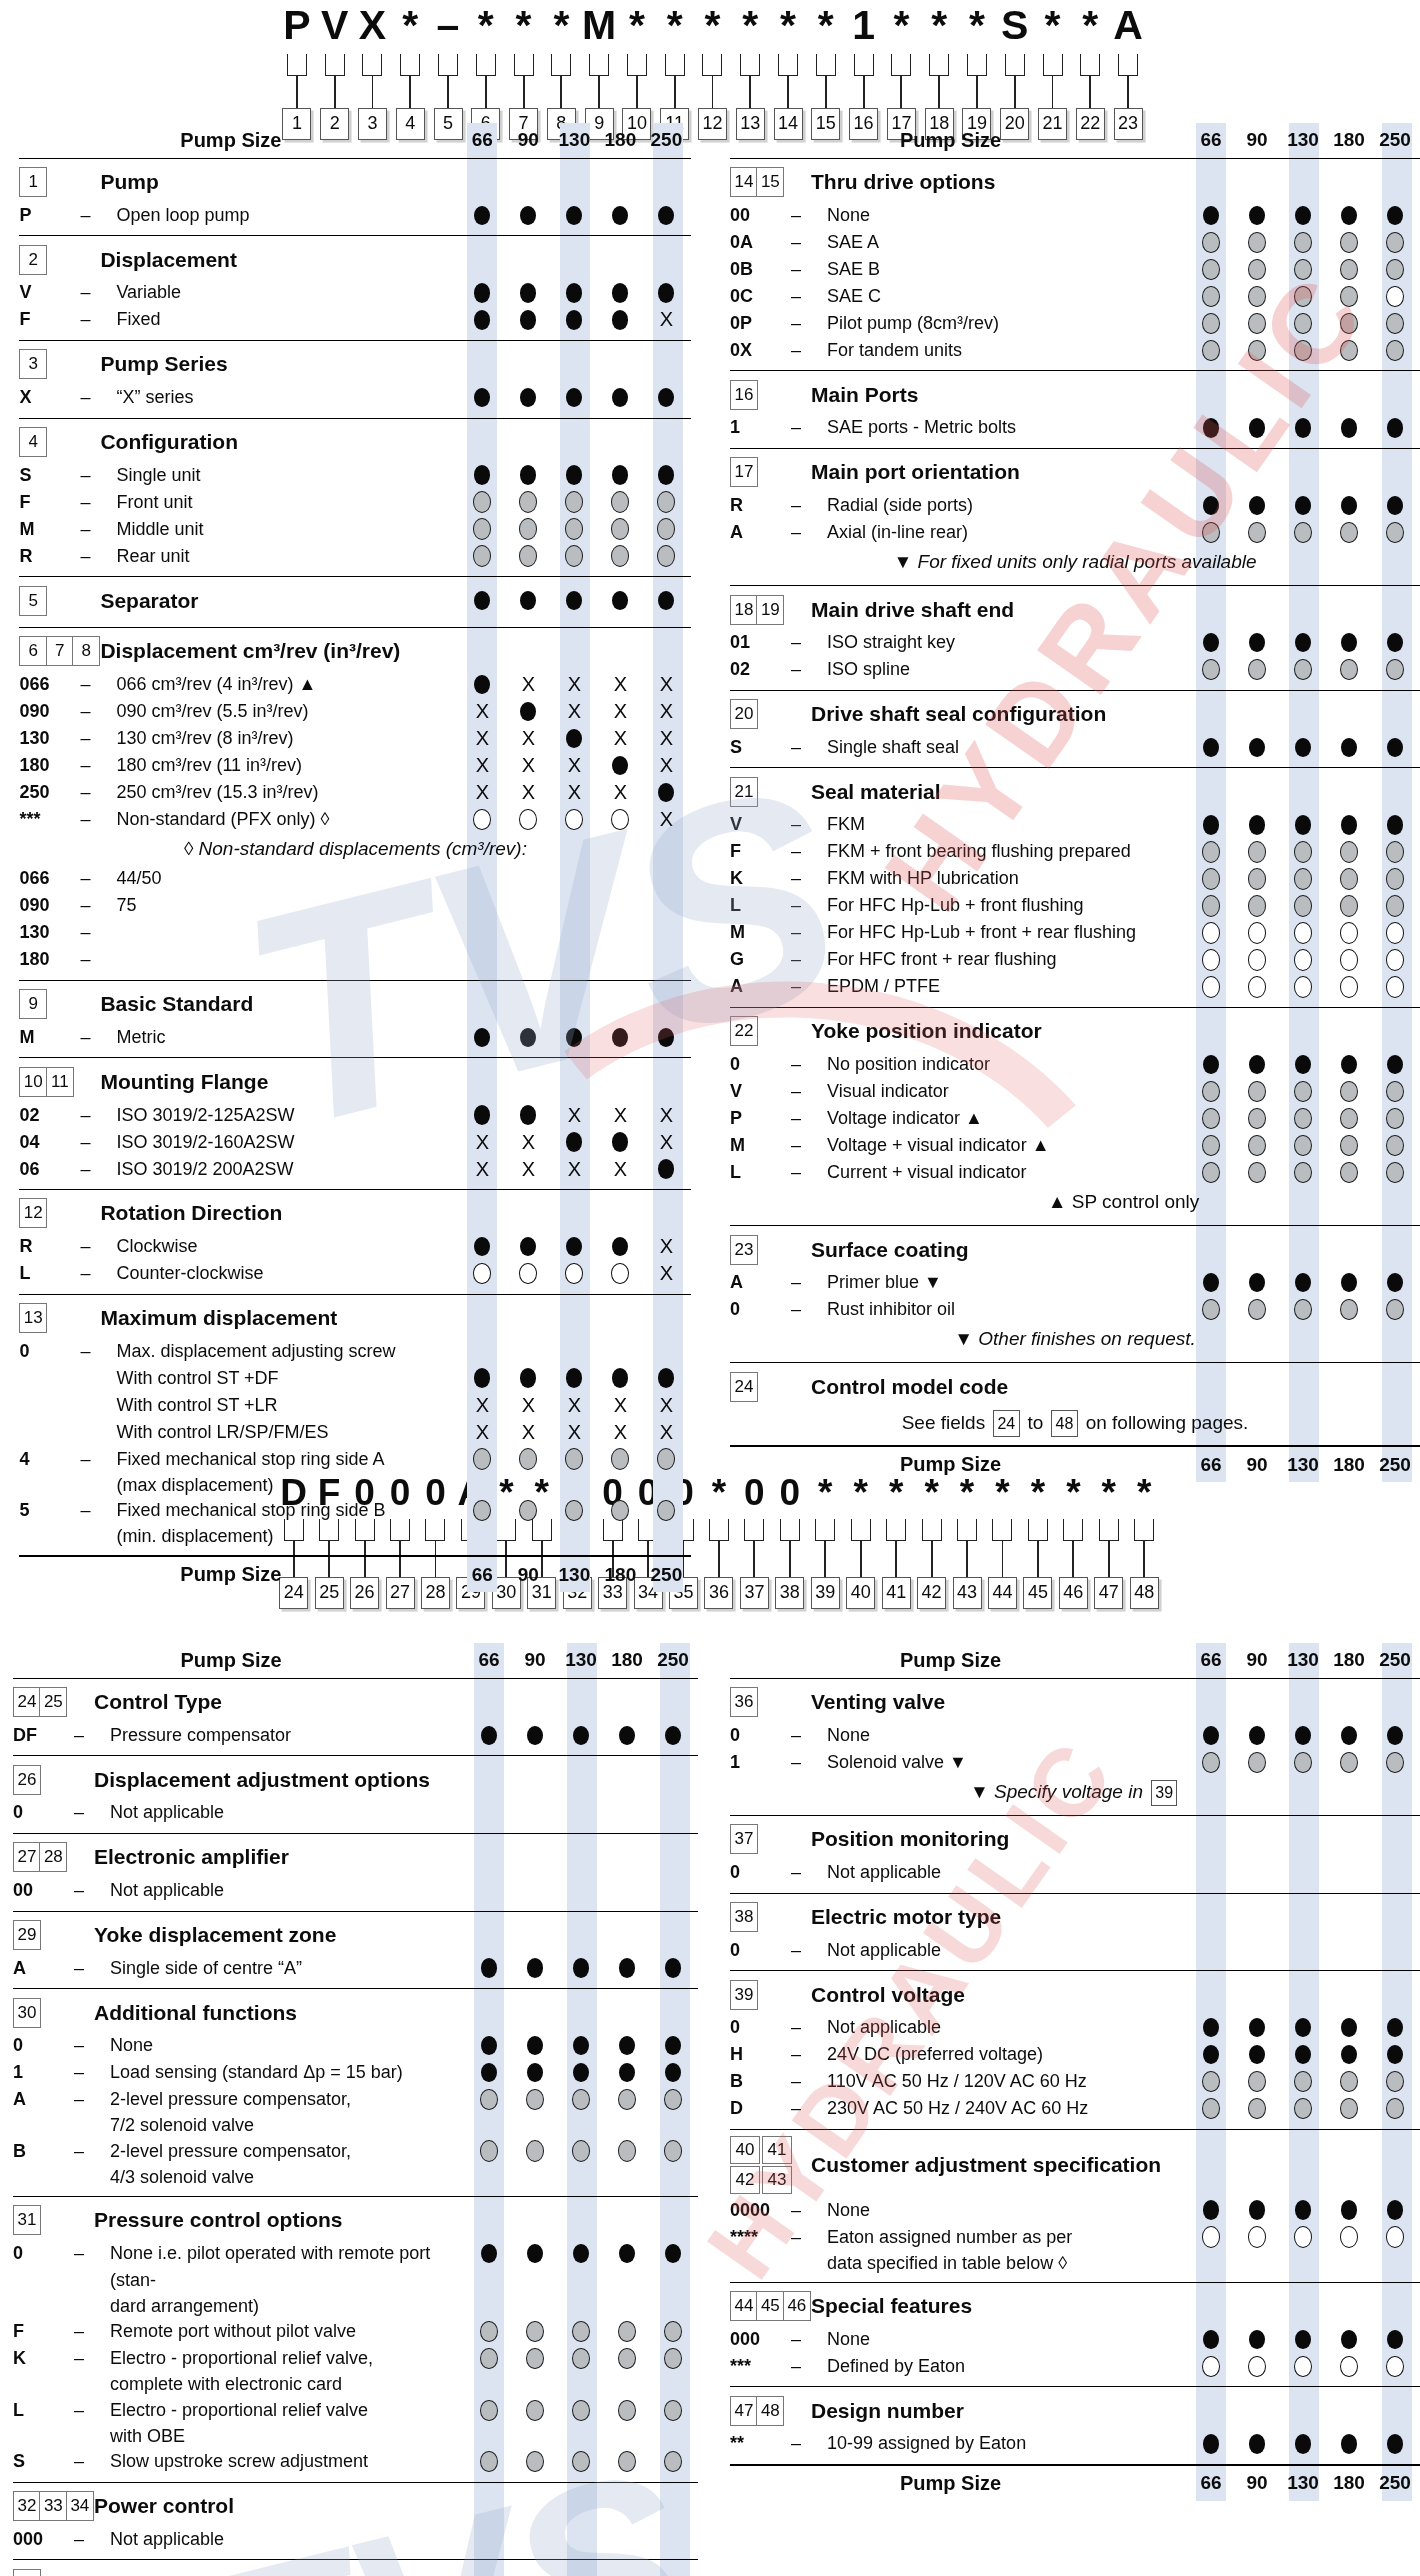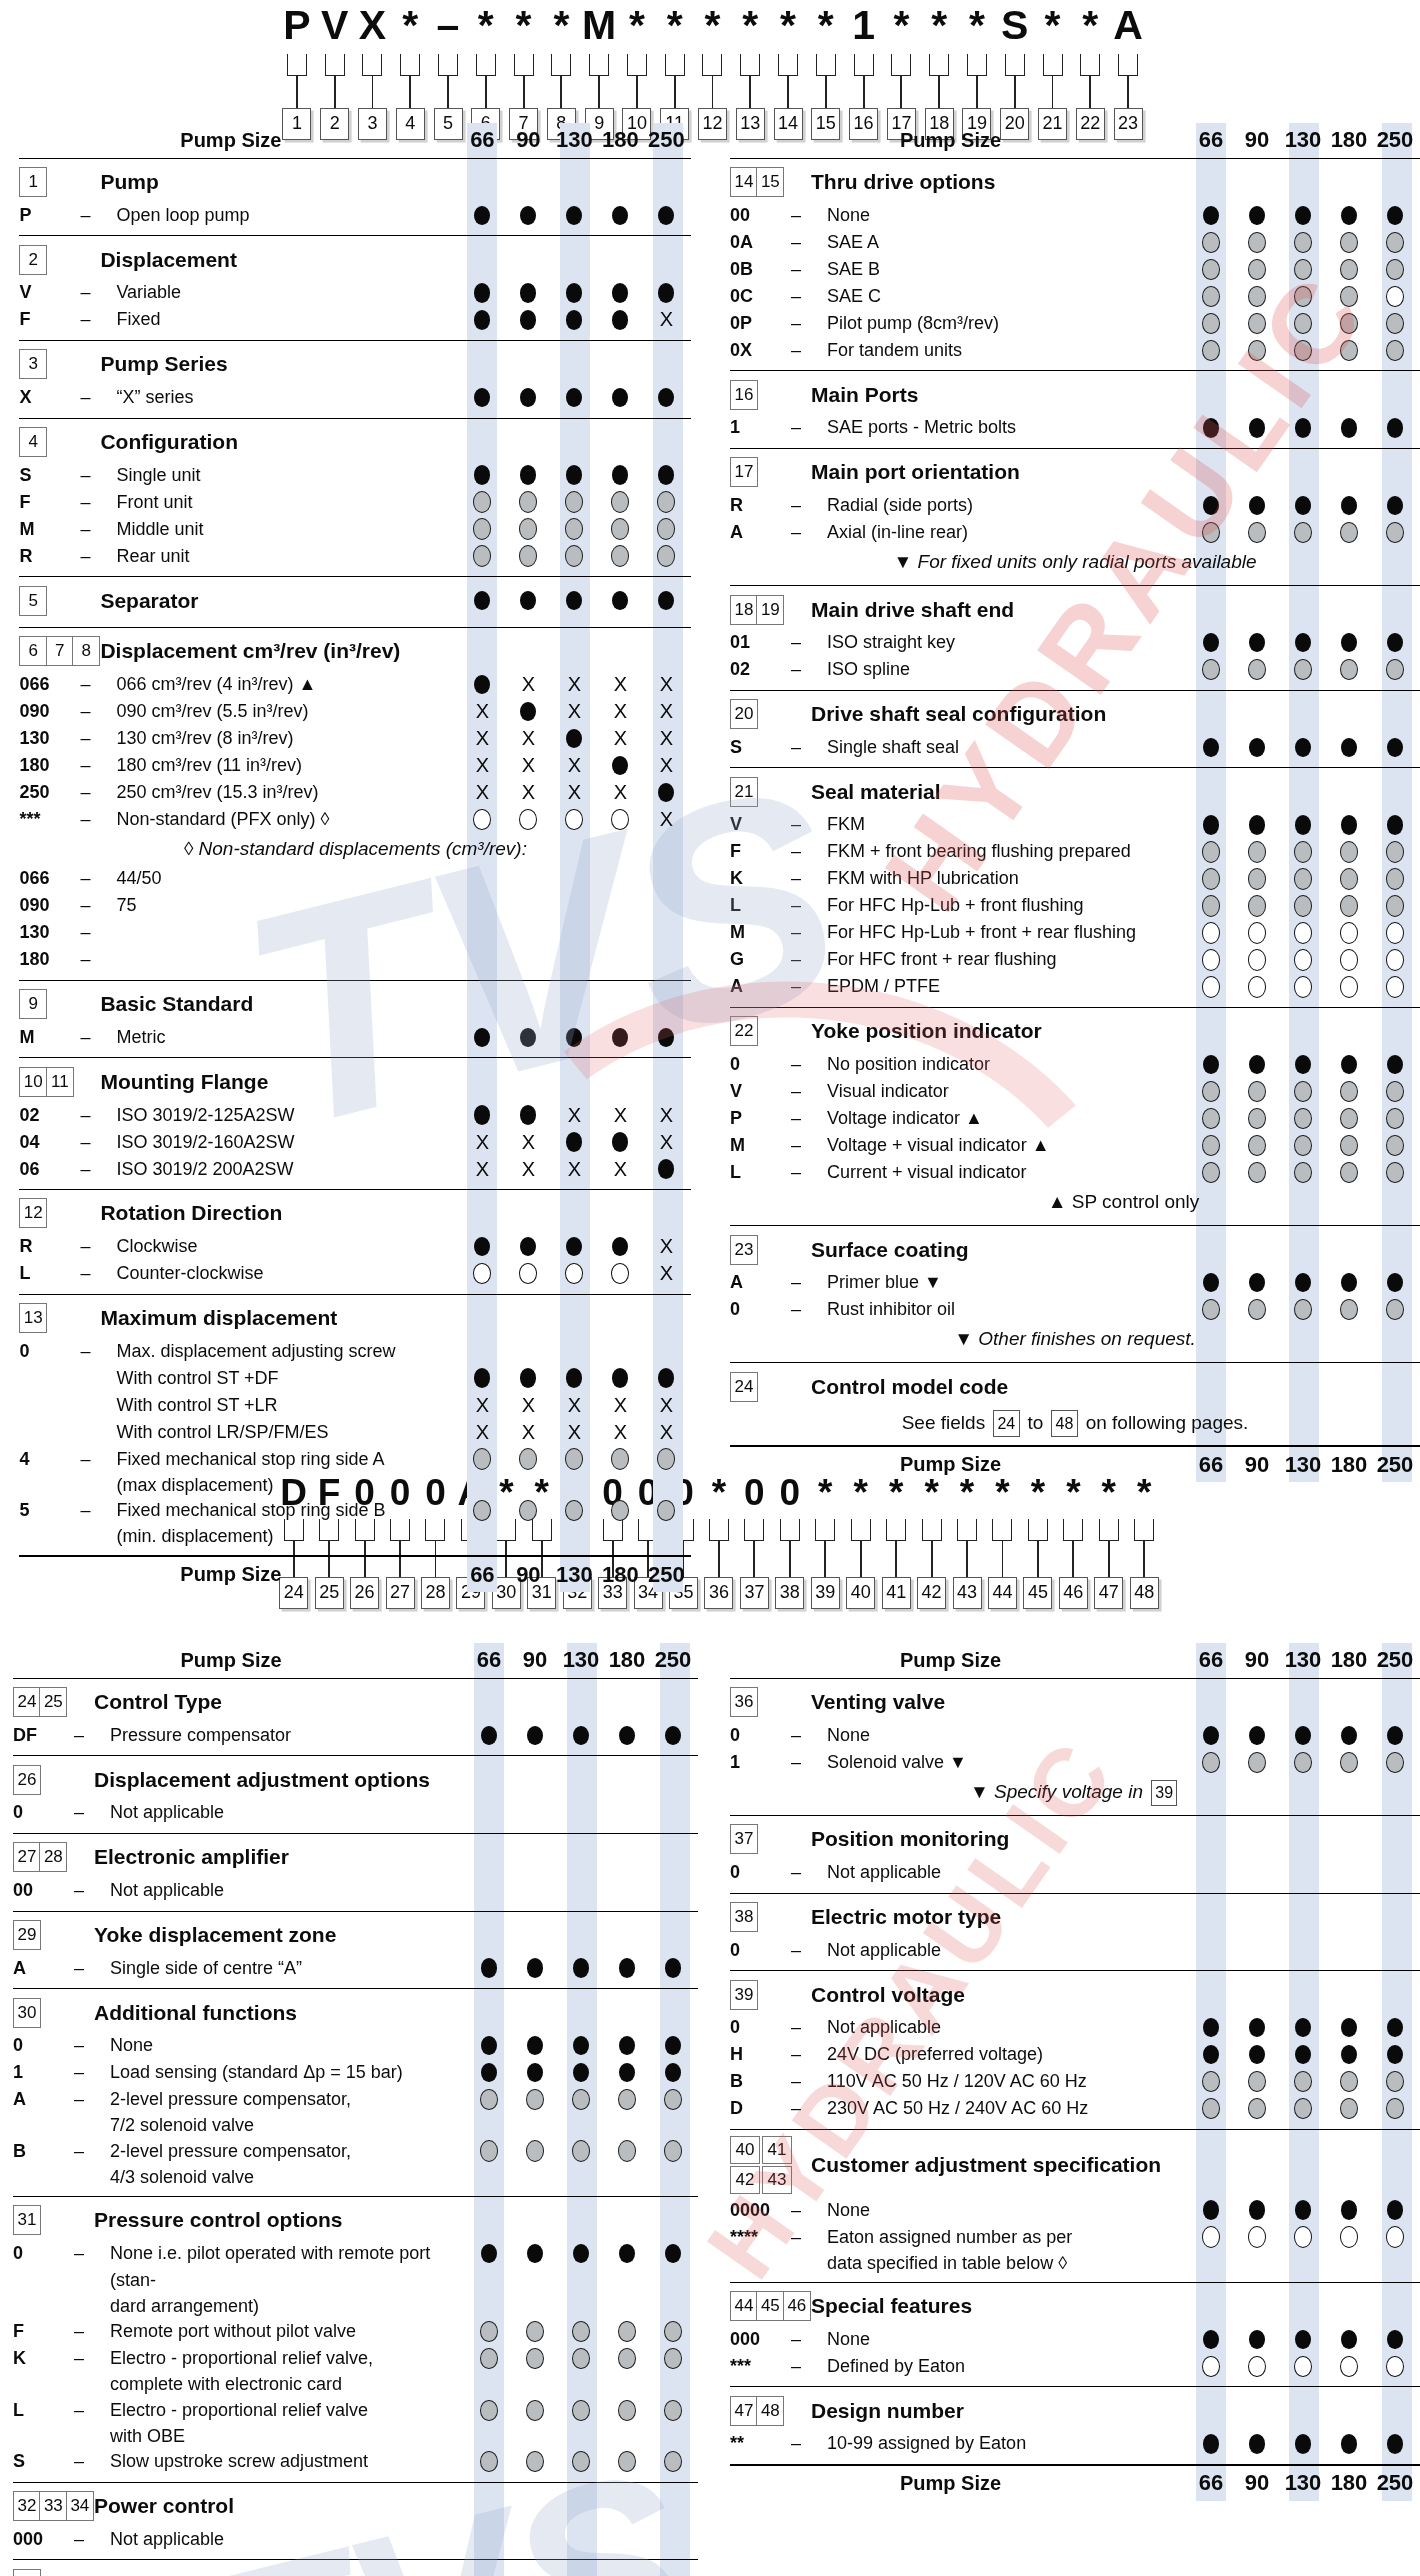--- a/index.html
+++ b/index.html
@@ -37,21 +37,21 @@
   #blk-tr{left:730px;top:123px;width:690px;}
   #blk-bl{left:13px;top:1643px;width:685px;}
   #blk-br{left:730px;top:1643px;width:690px;}
   .bands{position:absolute;top:0;bottom:0;left:0;right:0;z-index:0;}
   .band{position:absolute;top:0;bottom:0;width:30px;}
   .bcontent{position:relative;z-index:1;}
   .sizerow{display:flex;align-items:center;padding:3.9px 0;}
   .sizerow .sizelabel{margin-left:auto;font-weight:bold;font-size:20px;padding-right:17px;}
   .sizerow.header{border-bottom:1.9px solid #000;}
   .sizerow.footer{border-top:1.9px solid #000;}
-  .szcell{font-weight:bold;font-size:22px;}
+  .szcell{font-weight:bold;font-size:19px;}
   .marks{display:flex;width:232px;flex:none;margin-left:auto;}
   .cell{width:46px;height:27px;display:flex;align-items:center;justify-content:center;flex:none;}
   .dot{width:16px;height:19.4px;border-radius:50%;}
   .dot.b{background:#0a0a0a;}
   .dot.g{background:#b9bdc0;border:1.9px solid #1d1d1d;}
   .dot.o{background:#fff;border:1.9px solid #111;}
   .xm{font-size:20px;font-weight:400;}
   .sec{border-bottom:1.6px solid #000;padding:3.9px 0 6.5px;}
   .sec:last-of-type{border-bottom:none;padding-bottom:3.9px;}
   .titlerow{display:flex;align-items:center;min-height:34px;margin:2.6px 0 2.6px;}

